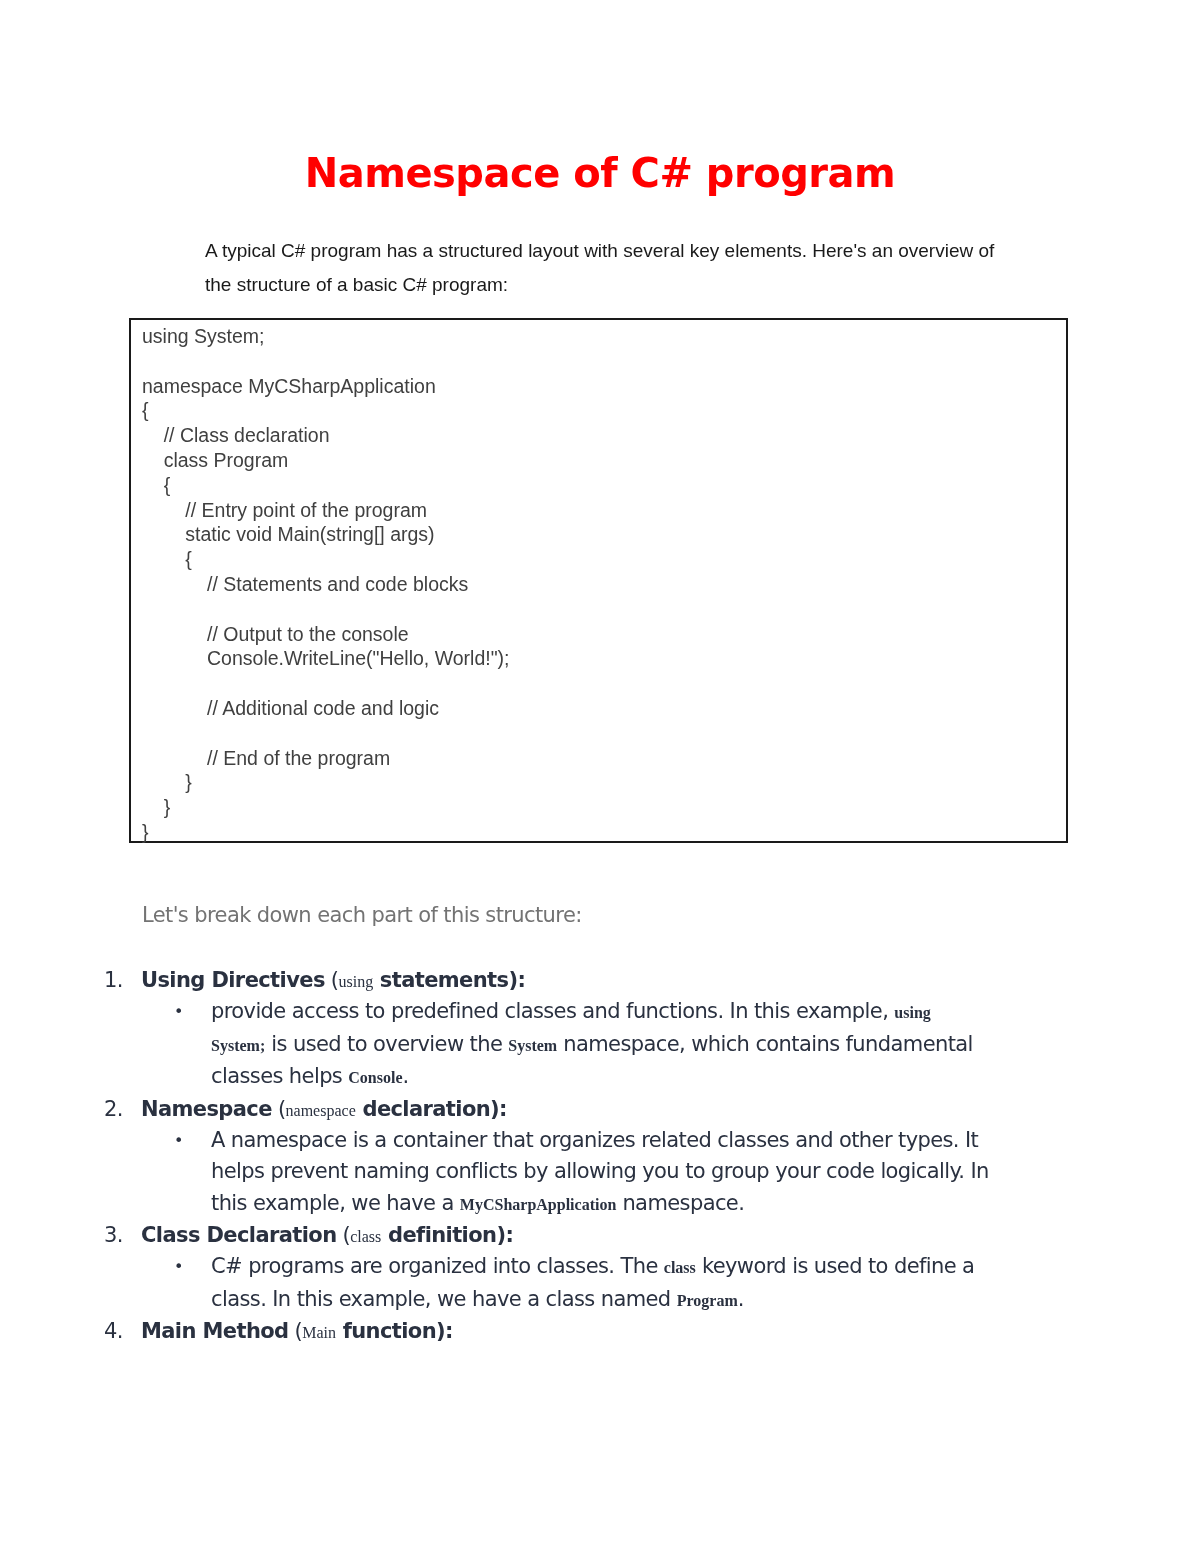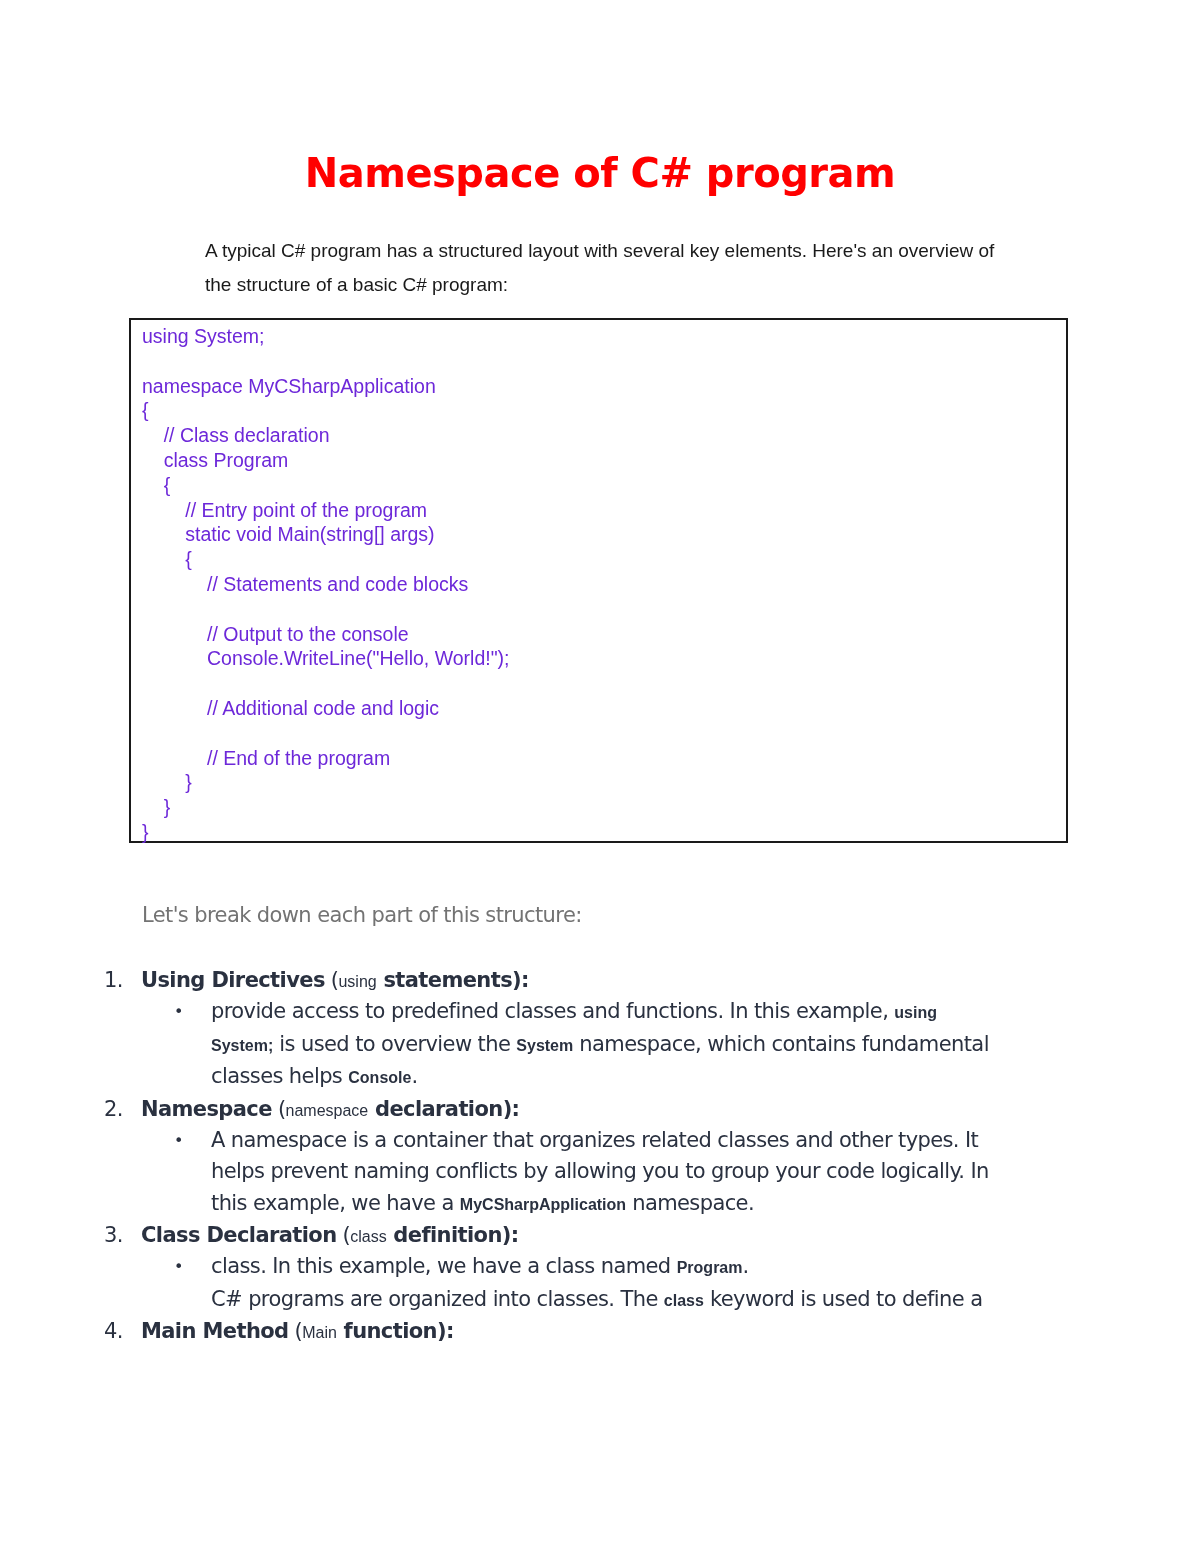--- a/index.html
+++ b/index.html
@@ -13,40 +13,40 @@
     .intro {
       position: absolute; left: 157px; top: 234px; width: 900px;
       font-family: "Liberation Sans", sans-serif; font-size: 19px; line-height: 34px;
       color: #1a1a1a;
       margin-left: 48px;
     }
     .codebox {
       position: absolute; left: 129px; top: 318px; width: 939px; height: 525px;
       border: 2px solid #1a1a1a; box-sizing: border-box;
       font-family: "Liberation Sans", sans-serif; font-size: 19.5px; line-height: 24.8px;
-      color: #6d28d9;
+      color: #404040;
       padding: 4px 0 0 11px;
     }
     .code-line { white-space: pre; height: 24.8px; }
     .breakdown {
       position: absolute; left: 142px; top: 903px;
       font-family: "DejaVu Sans", sans-serif; font-size: 21px; color: #737373;
       letter-spacing: -0.6px;
     }
     .list {
       position: absolute; left: 104px; top: 965px; width: 940px;
       font-family: "DejaVu Sans", sans-serif; font-size: 21px; color: #2a3140;
       letter-spacing: -0.6px;
     }
     .item-head { position: relative; height: 31px; line-height: 31px; }
     .item-num { position: absolute; left: 0; top: 0; width: 30px; }
     .item-title { position: absolute; left: 37px; top: 0; font-weight: bold; white-space: nowrap; }
     .item-title .paren { font-weight: normal; }
     .mono {
-      font-family: Liberation Sans, sans-serif; font-weight: bold; font-size: 16px; letter-spacing: 0;
+      font-family: Liberation Serif, serif; font-weight: bold; font-size: 16px; letter-spacing: 0;
     }
     .item-title .mono { font-weight: normal; }
     .bullet-row { position: relative; padding-left: 107px; line-height: 31.5px; }
     .bullet { position: absolute; left: 70px; top: 0; font-size: 16px; }
   </style>
 </head>
 <body>
 
 <div class="page">
   <div class="title">Namespace of C# program</div>
@@ -107,22 +107,22 @@
           <div><span>this example, we have a </span><span class="mono">MyCSharpApplication</span><span> namespace.</span></div>
         </div>
       </div>
       <div>
         <div class="item-head">
           <span class="item-num">3.</span>
           <span class="item-title"><span>Class Declaration</span><span class="paren"> (</span><span class="mono">class</span><span> definition</span><span>):</span></span>
         </div>
         <div class="bullet-row">
           <span class="bullet">•</span>
+          <div><span>C# programs are organized into classes. The </span><span class="mono">class</span><span> keyword is used to define a</span></div>
           <div><span>class. In this example, we have a class named </span><span class="mono">Program</span><span>.</span></div>
-          <div><span>C# programs are organized into classes. The </span><span class="mono">class</span><span> keyword is used to define a</span></div>
         </div>
       </div>
       <div>
         <div class="item-head">
           <span class="item-num">4.</span>
           <span class="item-title"><span>Main Method</span><span class="paren"> (</span><span class="mono">Main</span><span> function</span><span>):</span></span>
         </div>
       </div>
     </div>
 </div>

